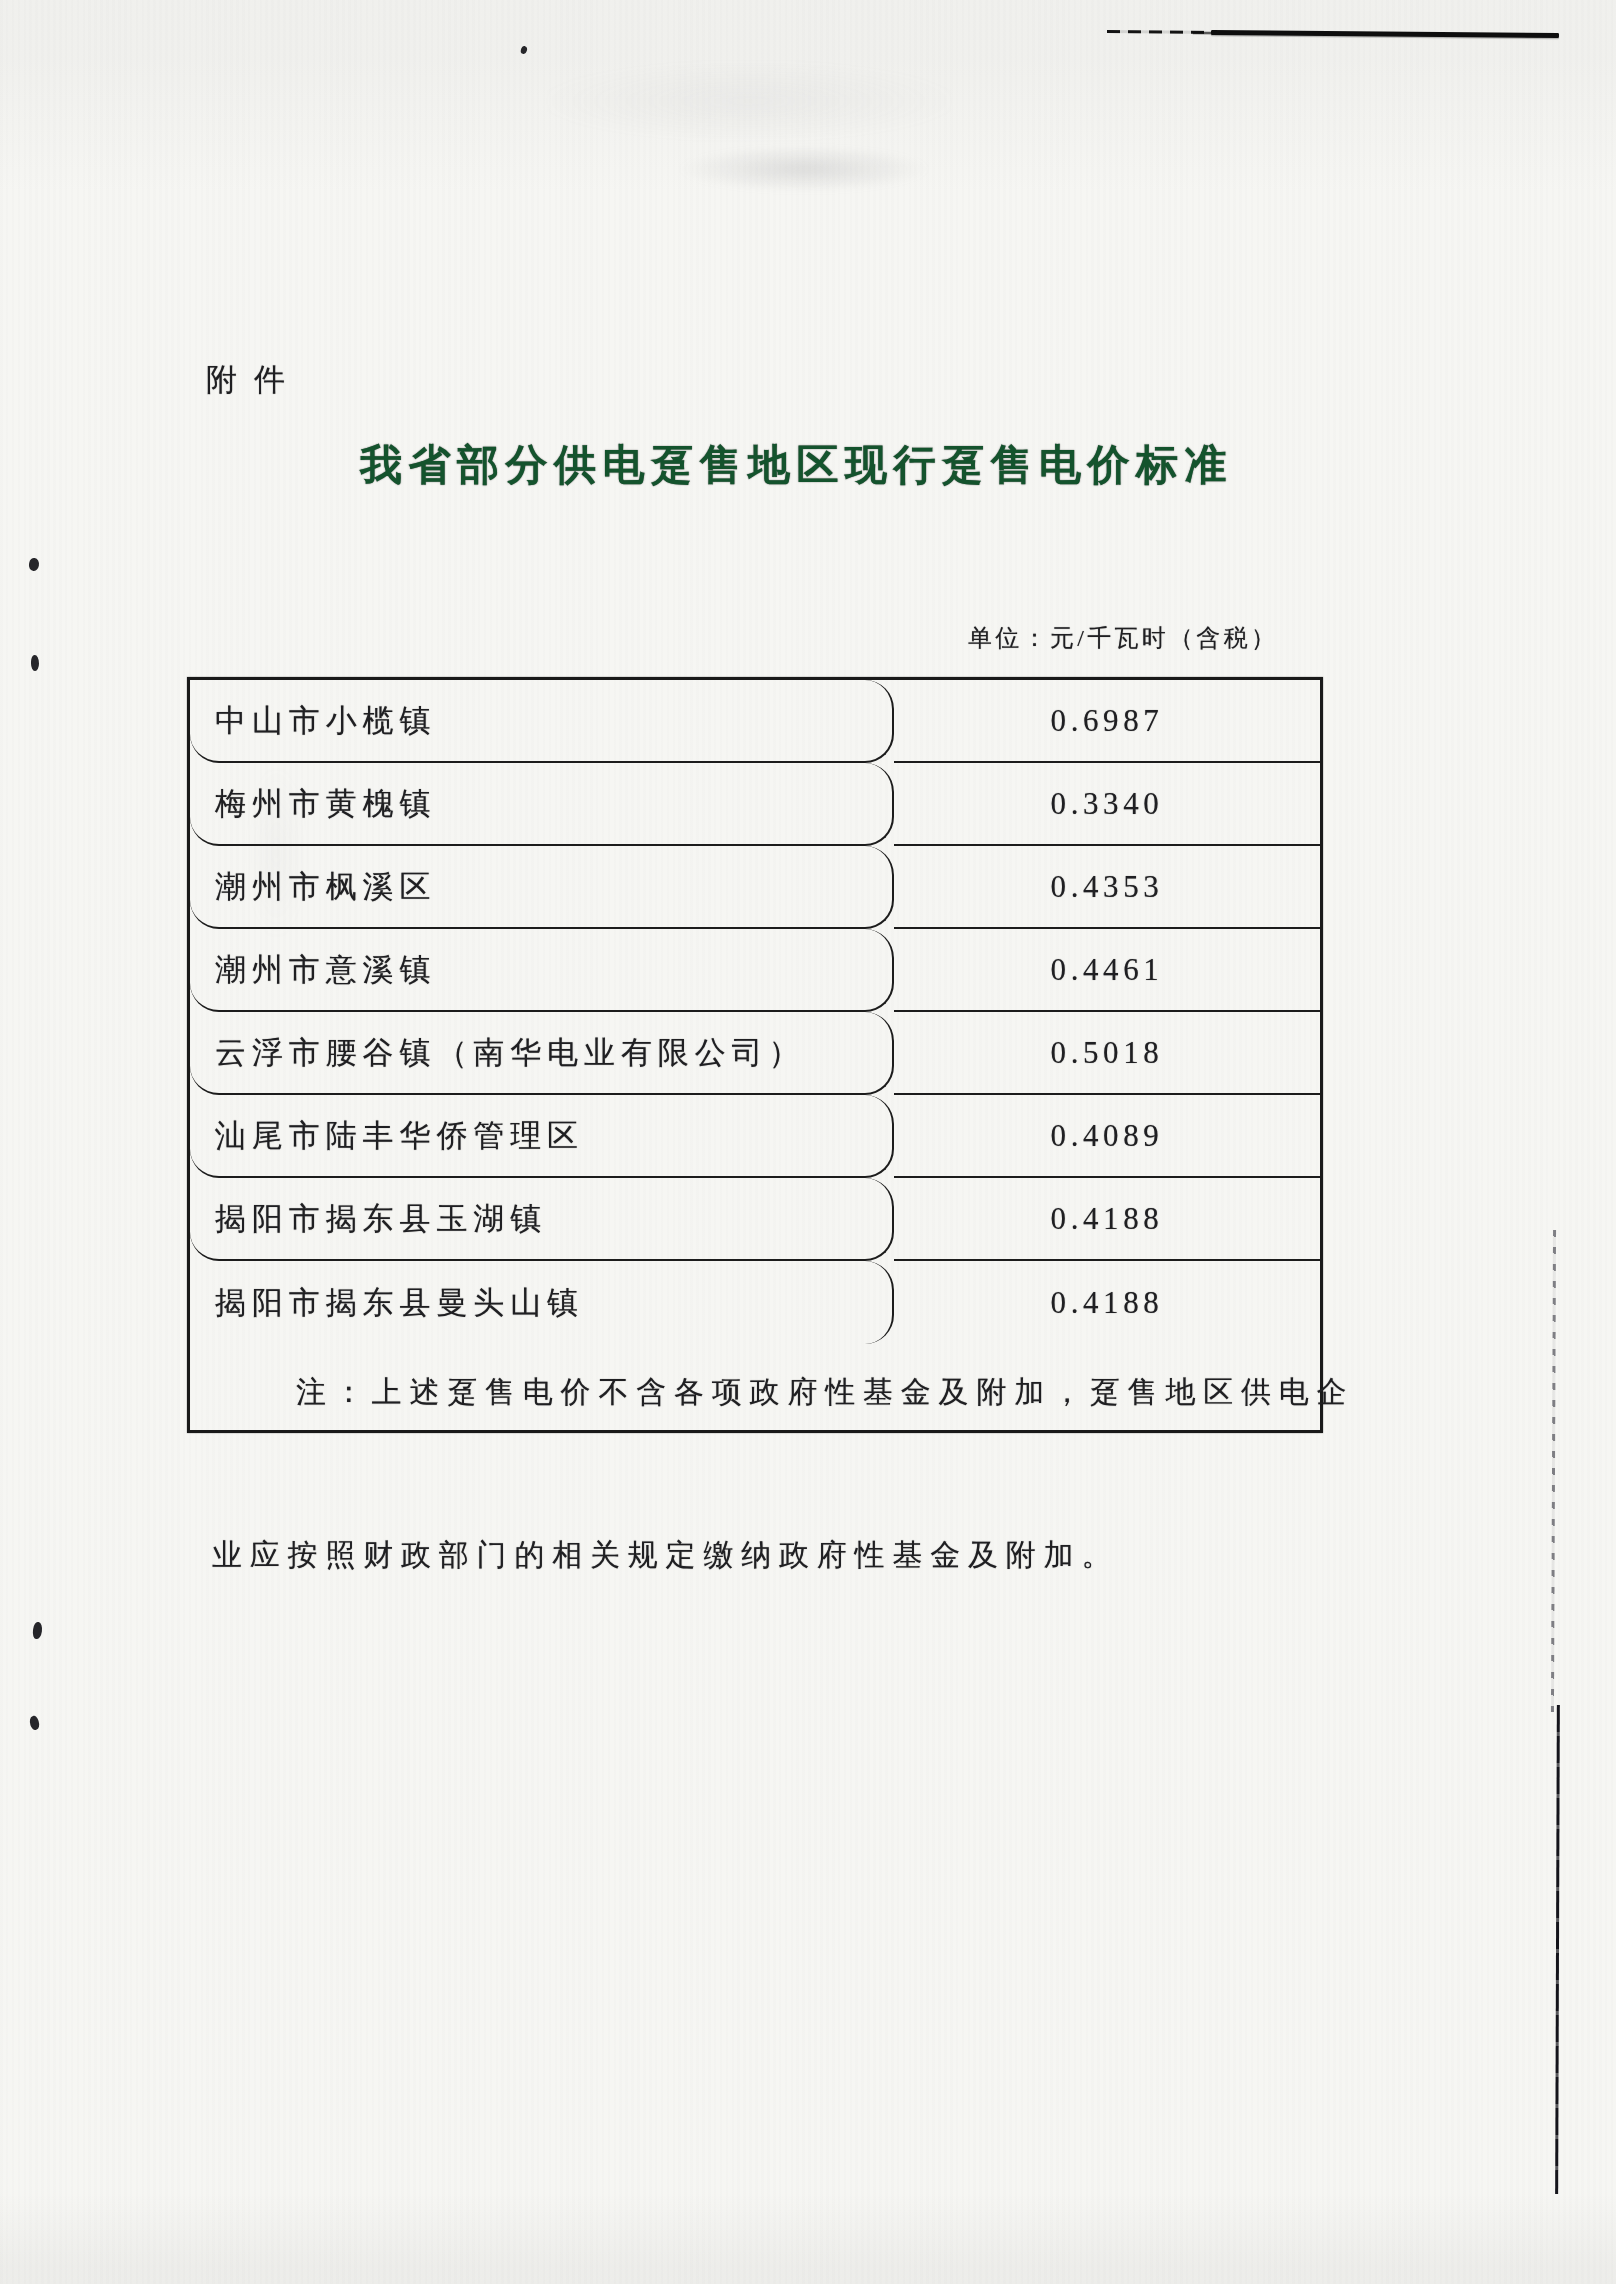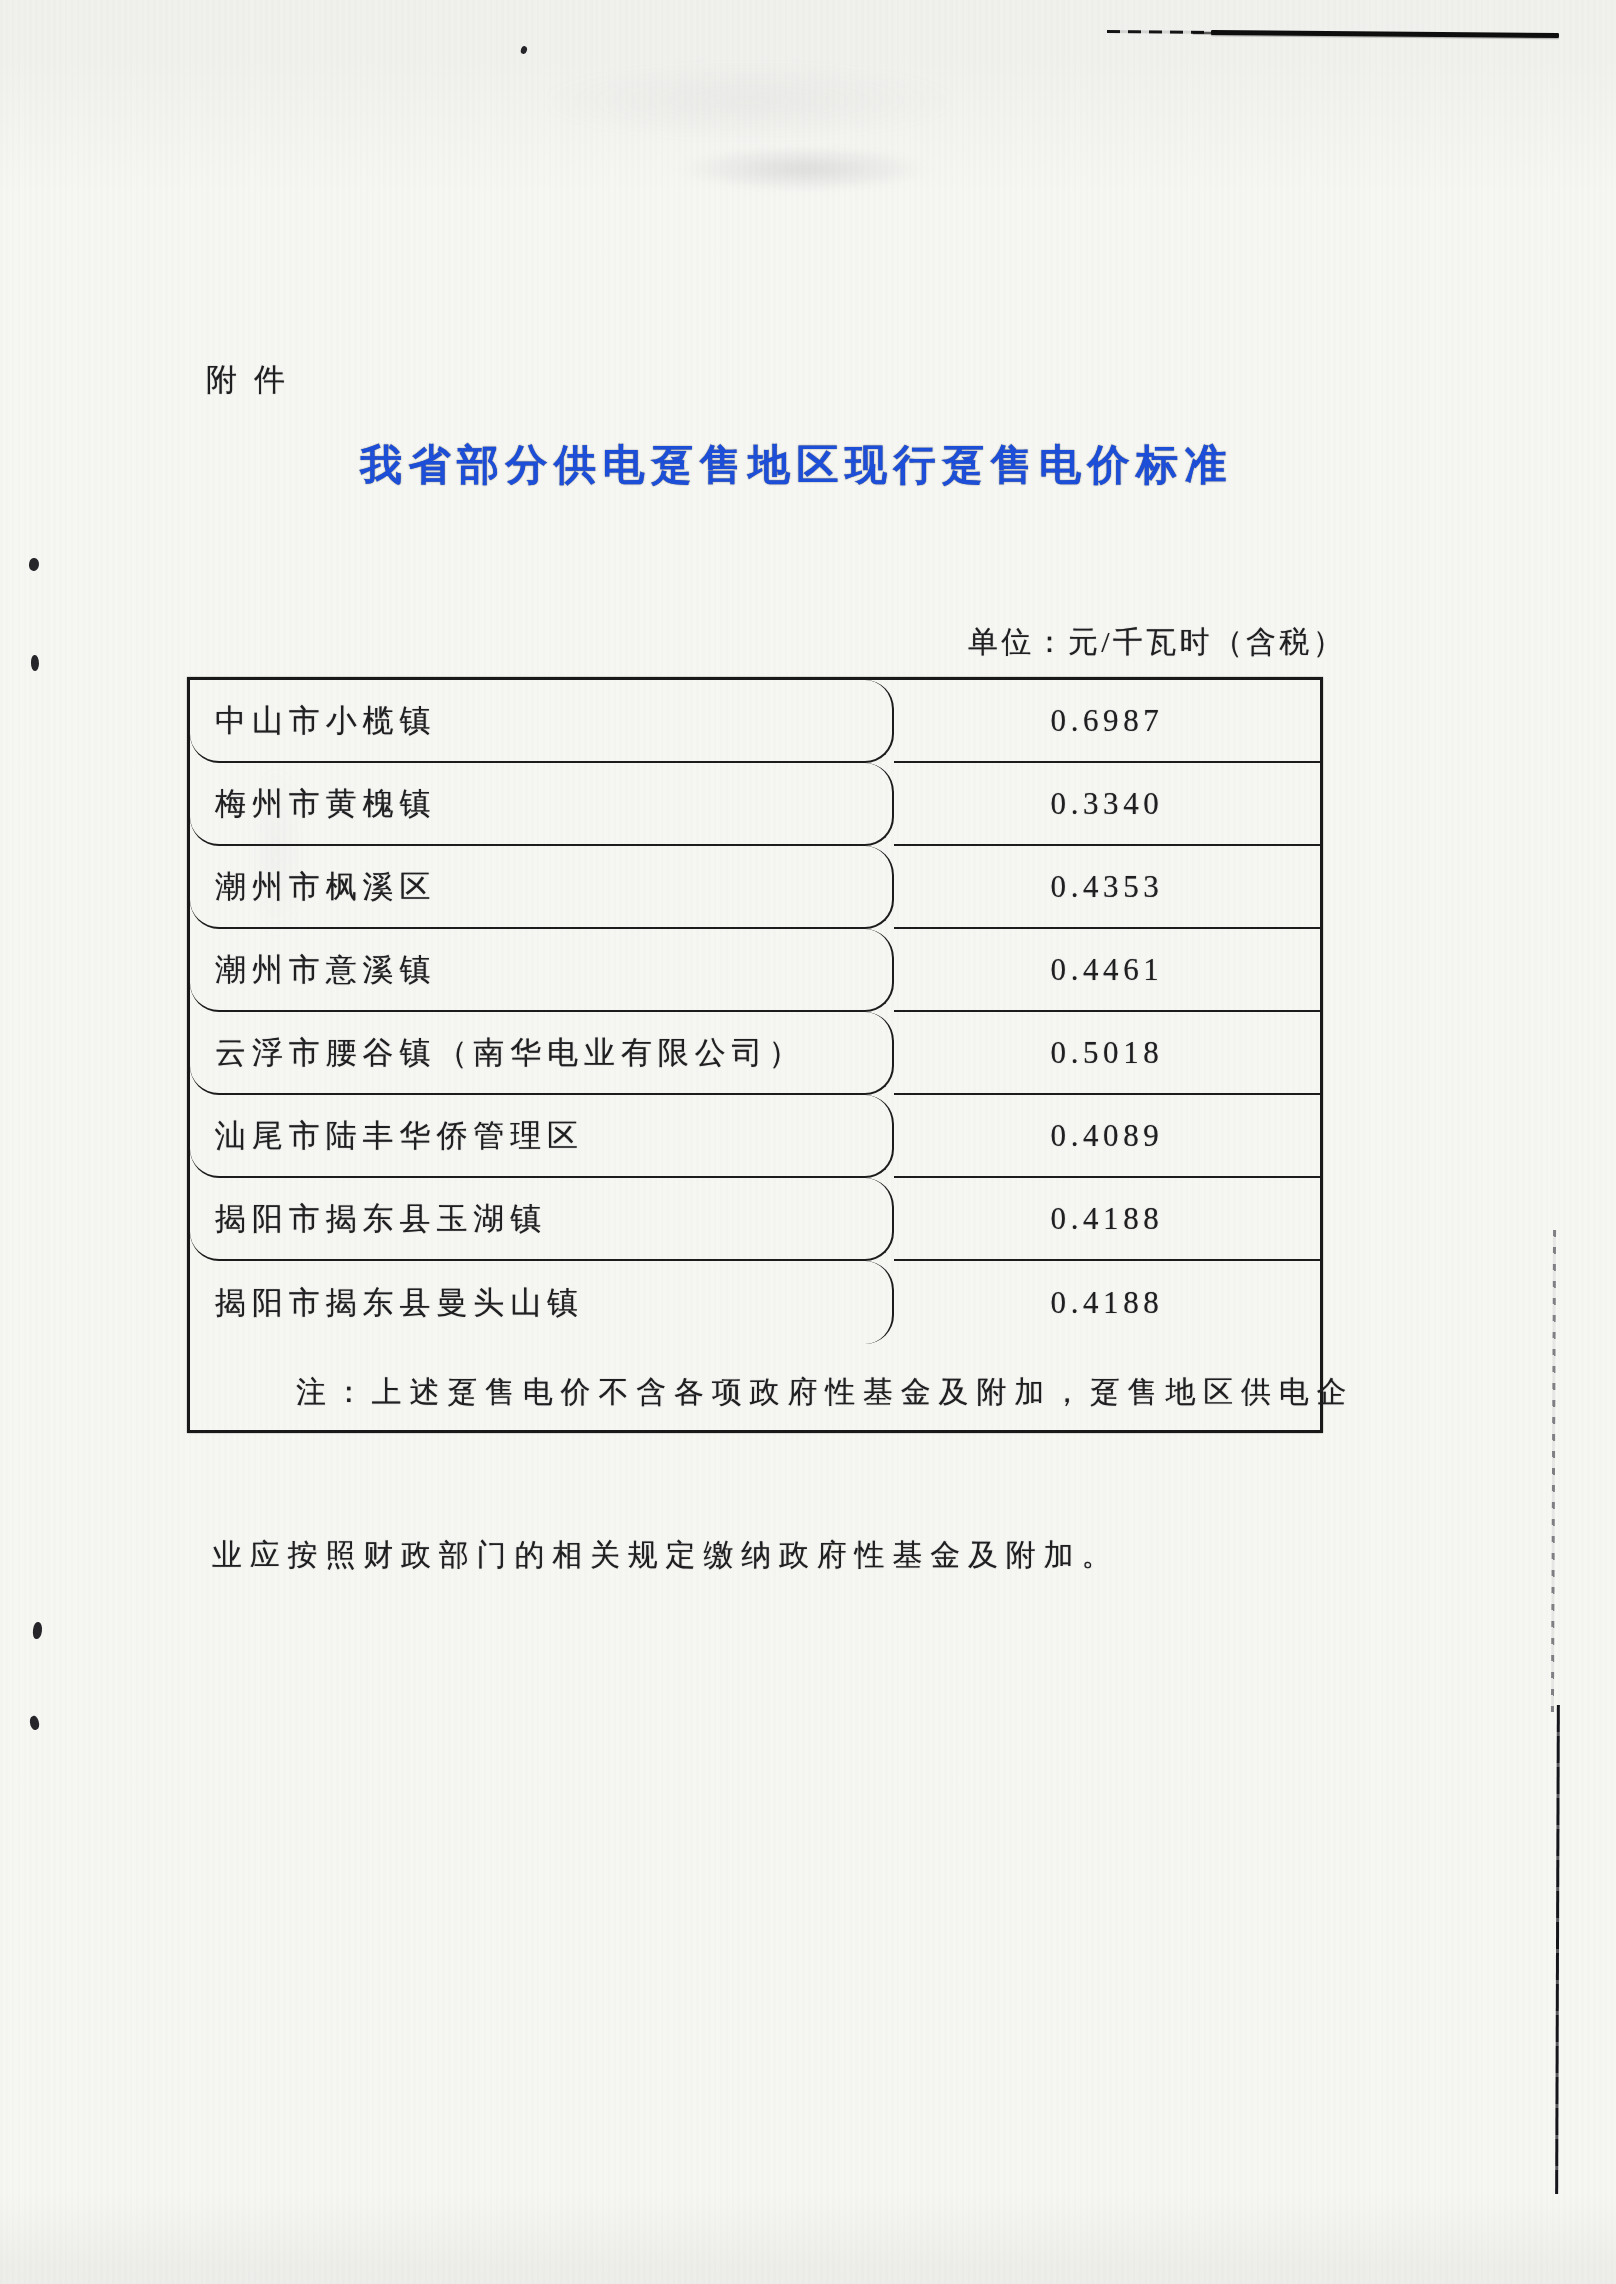--- a/index.html
+++ b/index.html
@@ -15,22 +15,22 @@
     content:""; position:absolute; inset:0; pointer-events:none;
     background:
       repeating-linear-gradient(90deg, rgba(120,120,125,0.018) 0 2.6px, rgba(255,255,255,0) 2.6px 5.9px),
       linear-gradient(180deg, rgba(130,130,130,0.05) 0 59px, rgba(255,255,255,0) 195px),
       linear-gradient(0deg, rgba(120,120,120,0.07) 0 18px, rgba(255,255,255,0) 91px);
   }
   .ink{ text-shadow:0 0 1px rgba(25,25,25,0.55); white-space:nowrap; }
 
   .attachment{ position:absolute; left:206px; top:359px; font-size:31px; letter-spacing:17px; }
   .title{ position:absolute; left:360px; top:437px; font-size:42px; font-weight:700;
-          letter-spacing:6.5px; color:#1d4ed8; text-shadow:0 0 1.3px rgba(10,10,10,0.7); }
-  .unit{ position:absolute; left:968px; top:622px; font-size:30px; letter-spacing:3.3px; }
+          letter-spacing:6.5px; color:#14532d; text-shadow:0 0 1.3px rgba(10,10,10,0.7); }
+  .unit{ position:absolute; left:968px; top:622px; font-size:24px; letter-spacing:3.3px; }
 
   
   .table{ position:absolute; left:187px; top:677px; width:1136px; height:756px;
           border:3.3px solid #191919; box-sizing:border-box;
           box-shadow:0 0 1.3px rgba(20,20,20,0.5); }
   .trow{ display:grid; grid-template-columns:704px 1fr; height:83px; box-sizing:border-box; }
   .trow.header{ height:85px; }
   .cell{ display:flex; align-items:center; box-sizing:border-box;
          border-bottom:2.6px solid #1c1c1c; font-size:31px;
          text-shadow:0 0 1px rgba(25,25,25,0.55); white-space:nowrap; }

